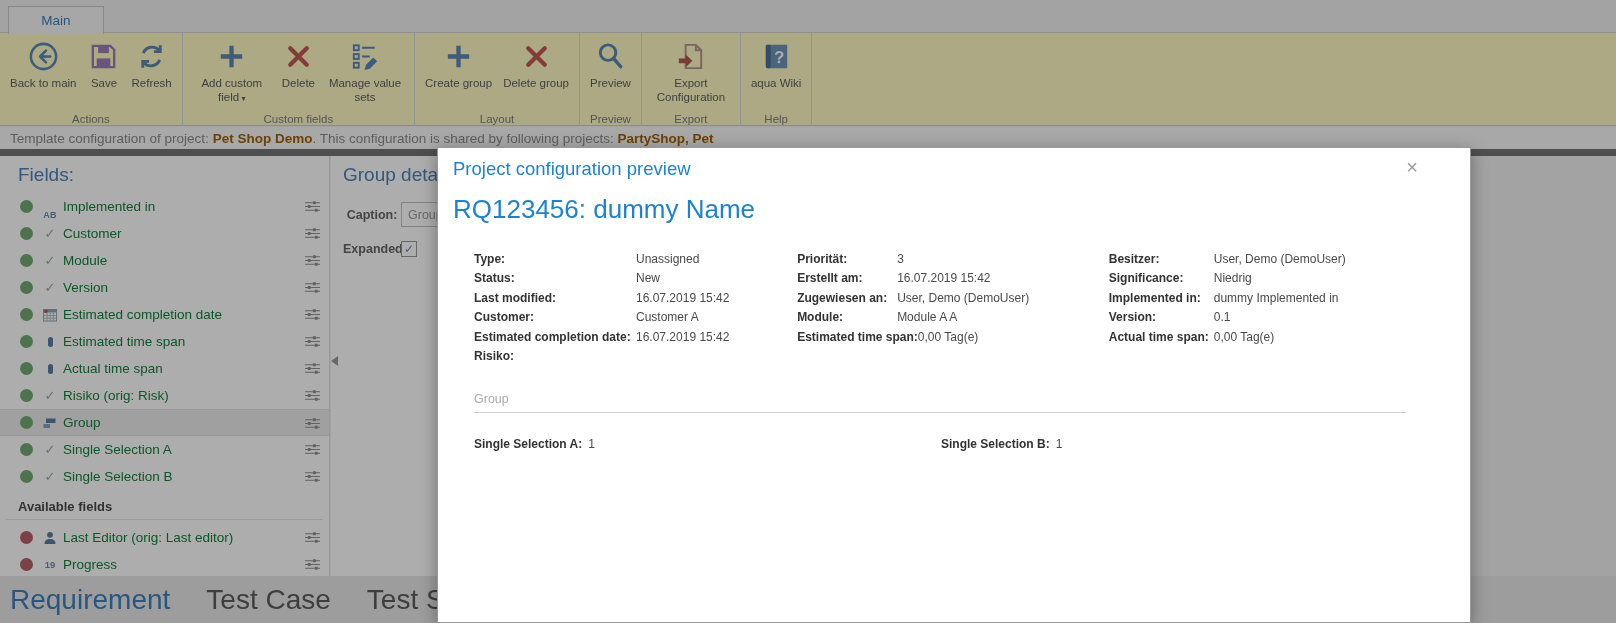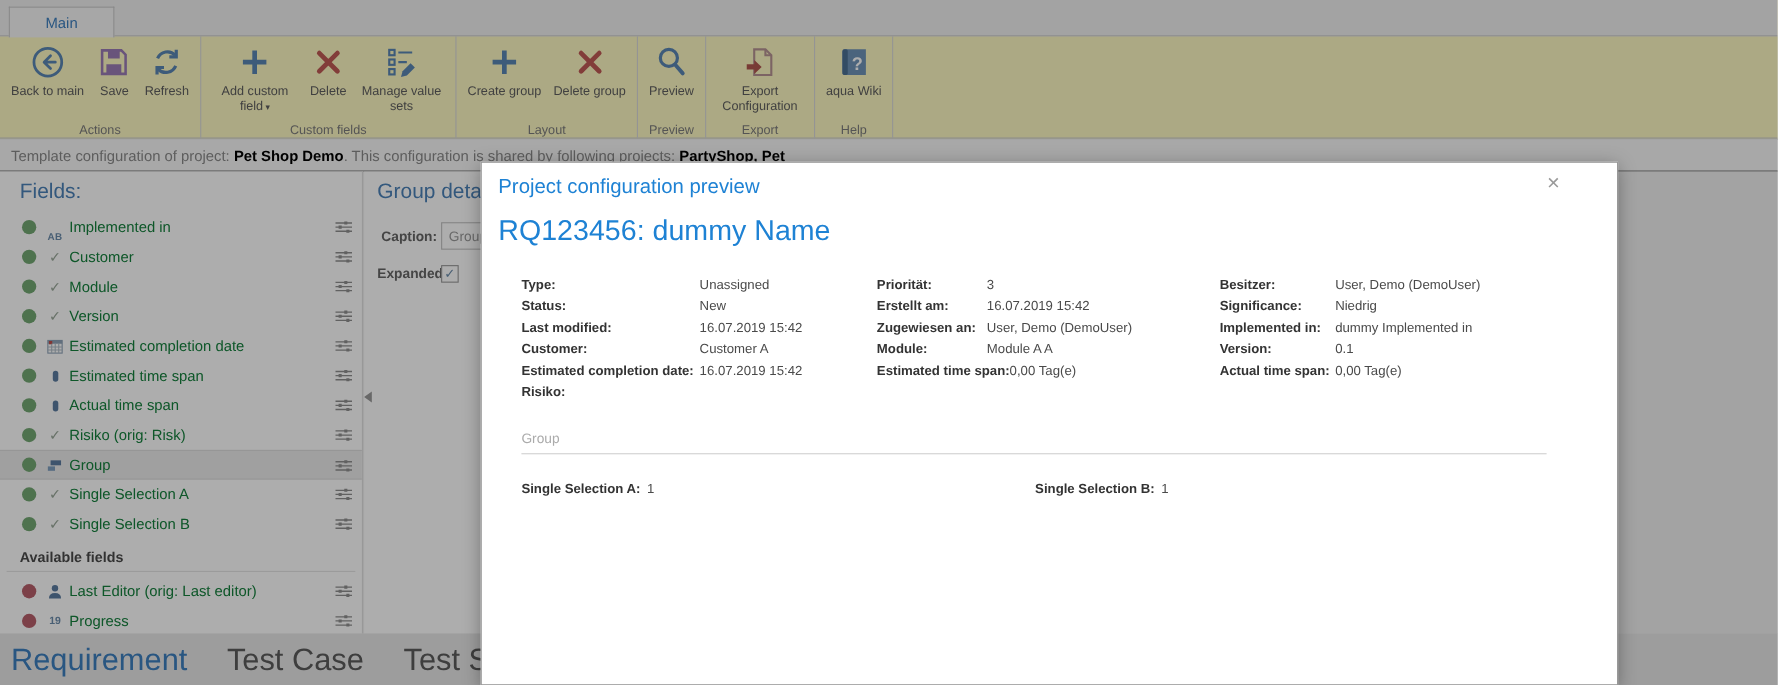--- a/index.html
+++ b/index.html
@@ -27,24 +27,24 @@
   .rbtn .icon svg { width:100%; height:100%; display:block; }
   .rbtn-label { font-size:11.5px; color:#5f5f5f; text-align:center; line-height:1.25; margin-top:3px; }
   .caret { font-size:8px; color:#5f5f5f; }
   .ic-blue   { color:#5b87b4; }
   .ic-red    { color:#c05a55; }
   .ic-purple { color:#9b7cb6; }
 
   
   .template-bar {
     position:absolute; top:127px; left:0; right:0; height:29px; background:#f8f8f8;
-    border-bottom:1px solid #737373; display:flex; align-items:center; padding-left:10px;
+    border-bottom:7px solid #737373; display:flex; align-items:center; padding-left:10px;
     font-size:13.5px; color:#8a8a8a; white-space:pre;
   }
-  .template-bar b { color:#000000; }
+  .template-bar b { color:#a16207; }
 
   
   .content { position:absolute; top:156px; left:0; right:0; bottom:47px; background:#f0f0f0; }
   .fields-panel { position:absolute; left:0; top:0; bottom:0; width:330px; background:#fff; border-right:1px solid #e0e0e0; overflow:hidden; }
   .fields-title { color:#4c82b8; font-size:19px; padding:8px 0 7px 18px; }
   .frow { position:relative; height:27px; display:flex; align-items:center; padding-left:20px; cursor:pointer; }
   .frow.selected { background:#ececec; border-top:1px solid #dedede; border-bottom:1px solid #dedede; }
   .fdot { width:13px; height:13px; border-radius:50%; margin-right:7px; flex:0 0 13px; }
   .fdot.green { background:#74a874; }
   .fdot.red   { background:#b75f6a; }

